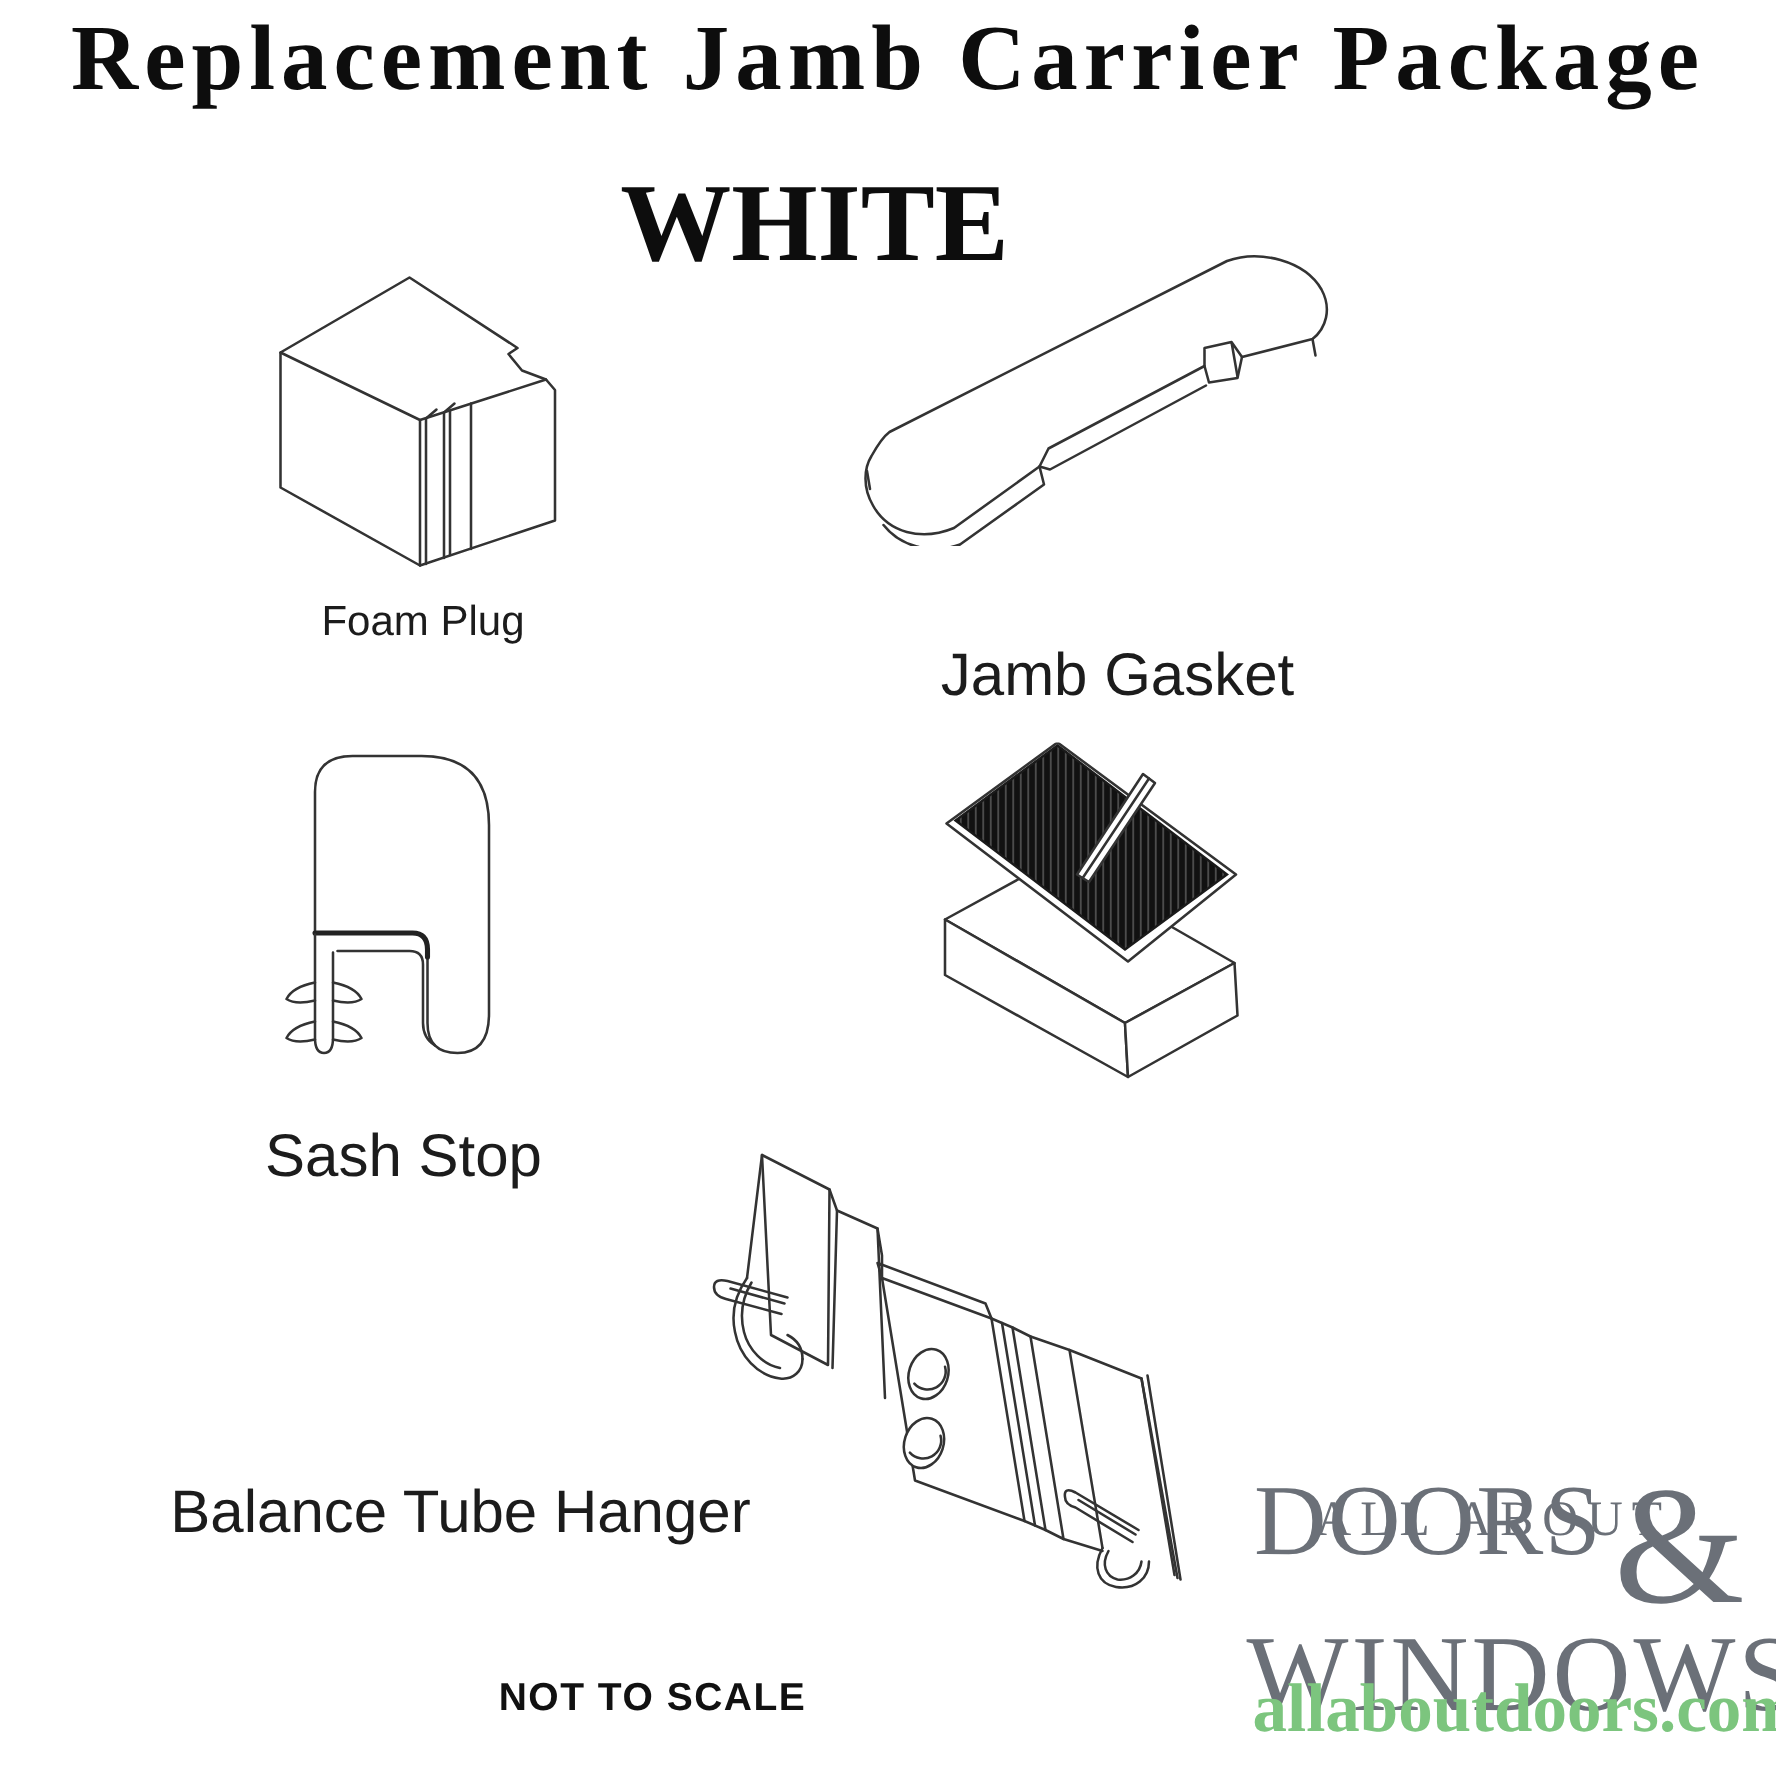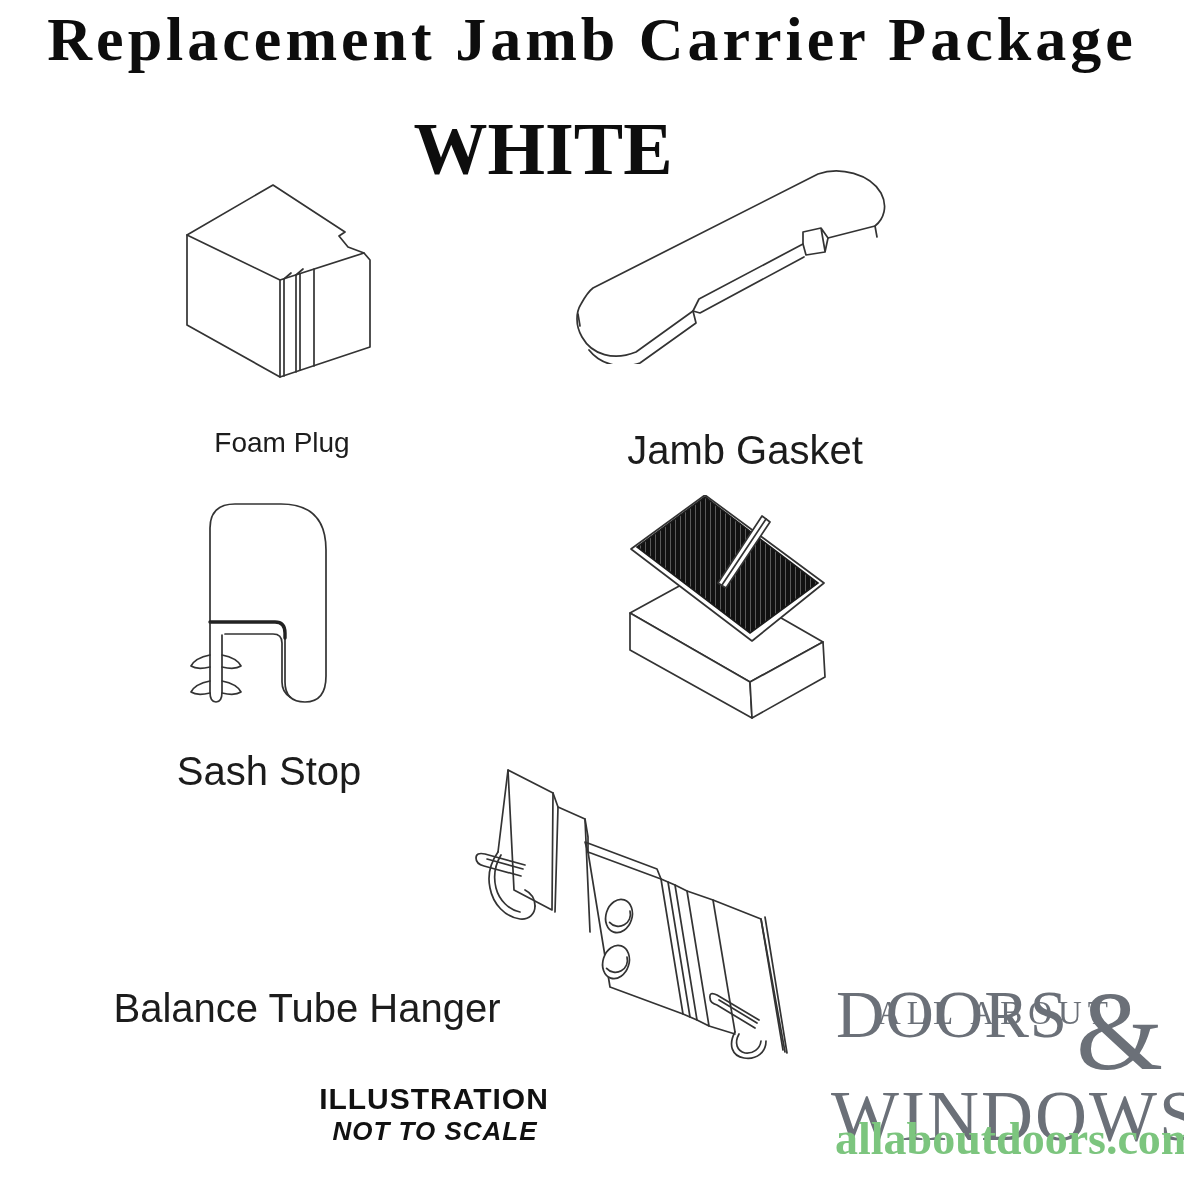--- a/index.html
+++ b/index.html
@@ -14,24 +14,24 @@
     left:0;top:8px;width:1184px;text-align:center;
     font-family:"Liberation Serif",serif;font-weight:700;
     font-size:62px;letter-spacing:4px;color:#0d0d0d;line-height:1;
   }
   .subtitle{
     left:521px;top:112px;font-family:"Liberation Serif",serif;font-weight:700;
     font-size:74px;letter-spacing:0px;color:#0d0d0d;line-height:1;margin-left:22px;
   }
   
   .part-label{font-size:40px;color:#1c1c1c;line-height:1;}
-  .part-label.small{font-size:28px;margin-top:29px;}
+  .part-label.small{font-size:28px;}
   
   .note1{font-size:30px;font-weight:700;letter-spacing:1px;color:#111;line-height:1;}
-  .note2{font-size:26px;font-weight:700;font-style:italic;letter-spacing:1px;color:#111;line-height:1;}
+  .note2{font-size:26px;font-weight:700;letter-spacing:1px;color:#111;line-height:1;}
   
   .logo-gray{color:#6b7078;font-family:"Liberation Serif",serif;line-height:1;}
   .logo-allabout{left:877px;top:997px;font-size:33px;letter-spacing:6px;text-align:right;}
   .logo-doors{left:836px;top:981px;font-size:67px;letter-spacing:1px;}
   .logo-amp{left:1076px;top:975px;font-size:112px;}
   .logo-windows{left:831px;top:1080px;font-size:72px;letter-spacing:2px;}
   .logo-url{
     left:835px;top:1116px;font-family:"Liberation Serif",serif;font-weight:700;
     font-size:46px;letter-spacing:0px;color:#7cc57e;line-height:1;
   }
@@ -141,21 +141,20 @@
     <path class="ln" d="M 286,258 L 244,233 Q 236,229 237,236 Q 237,241 244,243 L 282,266"></path>
     <path class="ln" d="M 284,261 L 246,238"></path>
     <path class="ln" d="M 236,264 L 262,272"></path>
   </svg>
 
   <div class="abs ctr part-label small" style="left:282px;top:400px">Foam Plug</div>
   <div class="abs ctr part-label" style="left:745px;top:430px">Jamb Gasket</div>
   <div class="abs ctr part-label" style="left:269px;top:751px">Sash Stop</div>
   <div class="abs ctr part-label" style="left:307px;top:988px">Balance Tube Hanger</div>
 
-  <div class="abs ctr note1" style="left:434px;top:1084px">ILLUSTRATION</div>
   <div class="abs ctr note2" style="left:435px;top:1118px">NOT TO SCALE</div>
 
   <div>
     <div class="abs logo-gray logo-allabout">ALL ABOUT</div>
     <div class="abs logo-gray logo-doors">DOORS</div>
     <div class="abs logo-gray logo-amp">&amp;</div>
     <div class="abs logo-gray logo-windows">WINDOWS</div>
     <div class="abs logo-url">allaboutdoors.com</div>
   </div>
 

